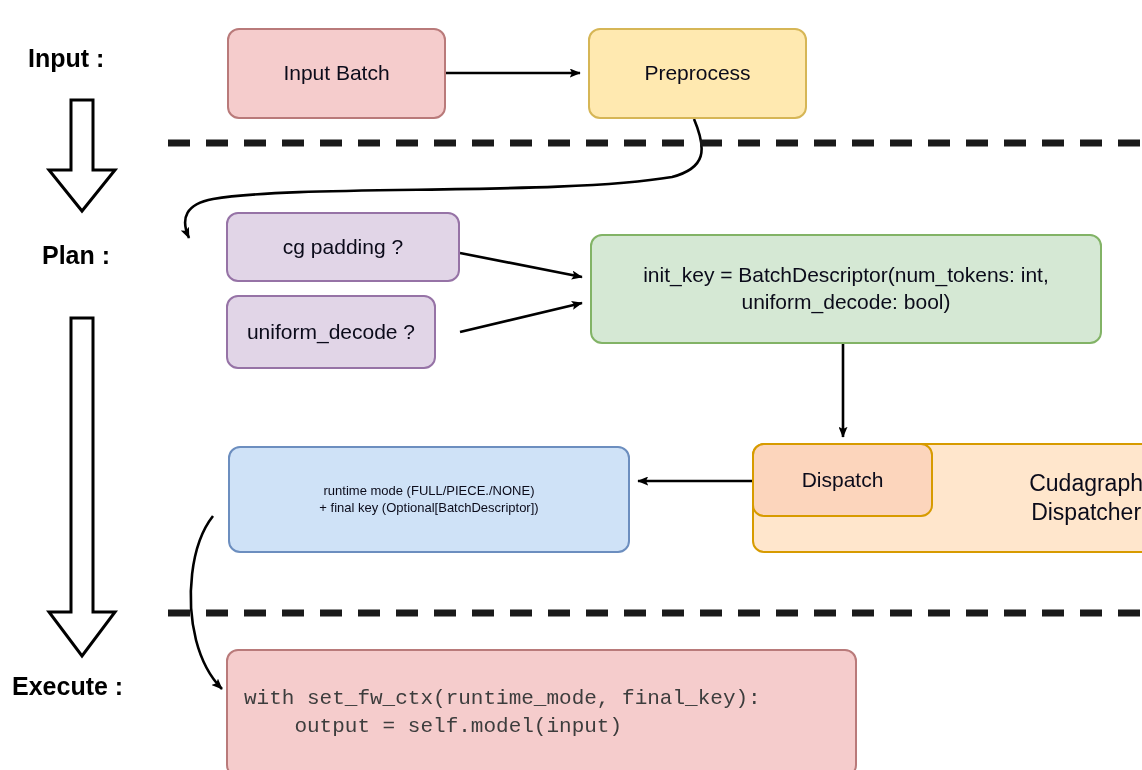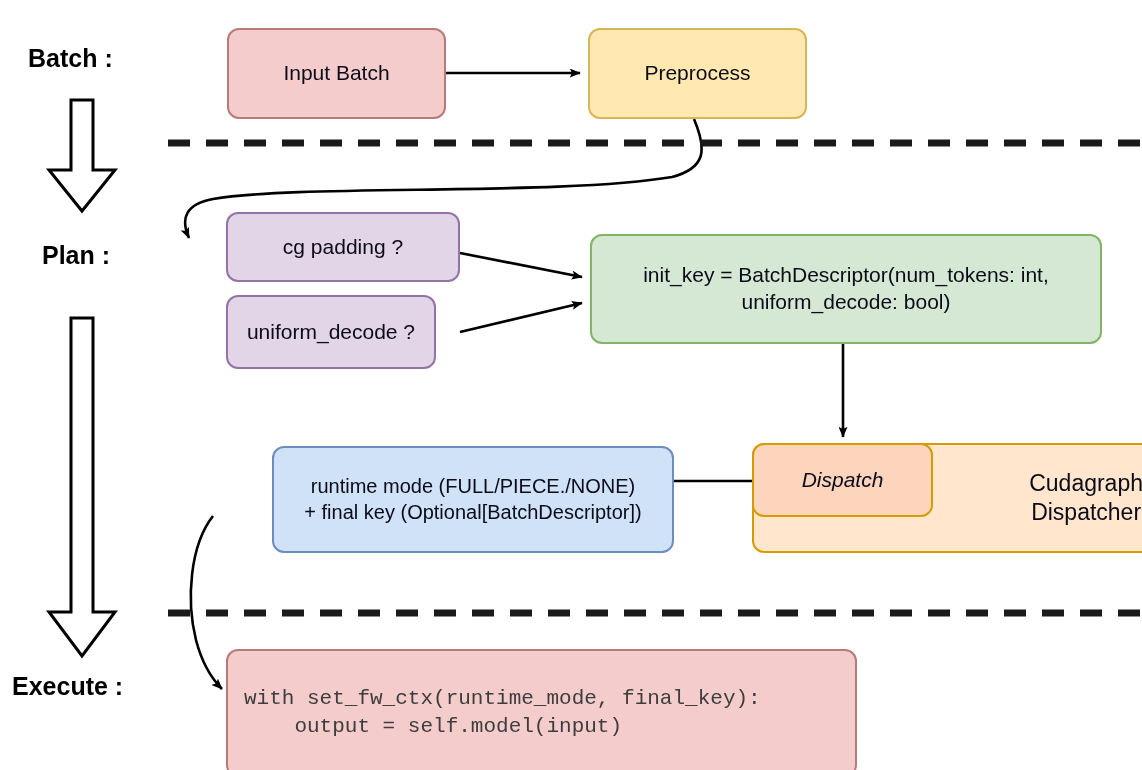--- a/index.html
+++ b/index.html
@@ -62,21 +62,20 @@
     line-height: 1.32;
   }
   .node.outer-group {
     align-items: center;
     justify-content: flex-end;
     padding-right: 22px;
     z-index: 1;
   }
   .node.inner-node {
     z-index: 2;
-    font-style: italic;
   }
   .node-text {
     display: block;
     white-space: pre-line;
   }
   .node.code .node-text {
     white-space: pre;
   }
 </style>
 </head>
@@ -106,21 +105,21 @@
     <path d="M 213,516 C 190,545 186,600 196,640 C 203,667 213,680 222,689" fill="none" stroke="#000000" stroke-width="2.6" marker-end="url(#arrowhead)"></path>
 
     <line x1="168" y1="143" x2="1142" y2="143" stroke="#1a1a1a" stroke-width="7" stroke-dasharray="22 16"></line>
     <line x1="168" y1="613" x2="1142" y2="613" stroke="#1a1a1a" stroke-width="7" stroke-dasharray="22 16"></line>
 
     <polygon points="71,100 93,100 93,170 115,170 82,211 49,170 71,170" fill="#ffffff" stroke="#000000" stroke-width="3"></polygon>
 
     <polygon points="71,318 93,318 93,612 115,612 82,656 49,612 71,612" fill="#ffffff" stroke="#000000" stroke-width="3"></polygon>
   </svg>
 
-  <div class="stage-label" style="left:28px; top:44px;">Batch :</div>
+  <div class="stage-label" style="left:28px; top:44px;">Input :</div>
   <div class="stage-label" style="left:42px; top:241px;">Plan :</div>
   <div class="stage-label" style="left:12px; top:672px;">Execute :</div>
 
   <div class="node" style="left:588px; top:28px; width:219px; height:91px; background:#ffe9b0; border-color:#d6b656;">
     <span class="node-text">Preprocess</span>
   </div>
 
   <div class="node" style="left:227px; top:28px; width:219px; height:91px; background:#f5cccc; border-color:#b97a7a;">
     <span class="node-text">Input Batch</span>
   </div>
@@ -140,21 +139,21 @@
 
   <div class="node outer-group" style="left:752px; top:443px; width:415px; height:110px; background:#ffe6cc; border-color:#d79b00; font-size:23px;">
     <span class="node-text">Cudagraph
 Dispatcher</span>
   </div>
 
   <div class="node inner-node" style="left:752px; top:443px; width:181px; height:74px; background:#fcd5bc; border-color:#d79b00;">
     <span class="node-text">Dispatch</span>
   </div>
 
-  <div class="node" style="left:228px; top:446px; width:402px; height:107px; background:#cfe2f7; border-color:#6c8ebf; font-size:20px;margin-left:44px;">
+  <div class="node" style="left:228px; top:446px; width:402px; height:107px; background:#cfe2f7; border-color:#6c8ebf; font-size:13px;">
     <span class="node-text">runtime mode (FULL/PIECE./NONE)
 + final key (Optional[BatchDescriptor])</span>
   </div>
 
   <div class="node code" style="left:226px; top:649px; width:631px; height:128px; background:#f5cccc; border-color:#b97a7a; color:#3d3d3d;">
     <span class="node-text">with set_fw_ctx(runtime_mode, final_key):
     output = self.model(input)</span>
   </div>
 
 </div>

